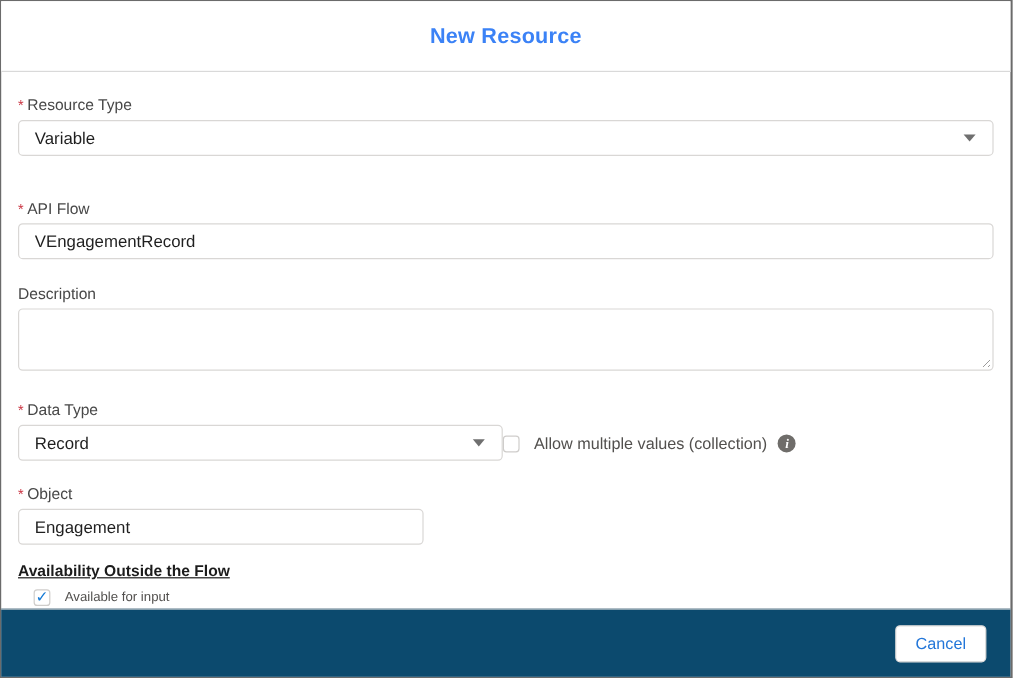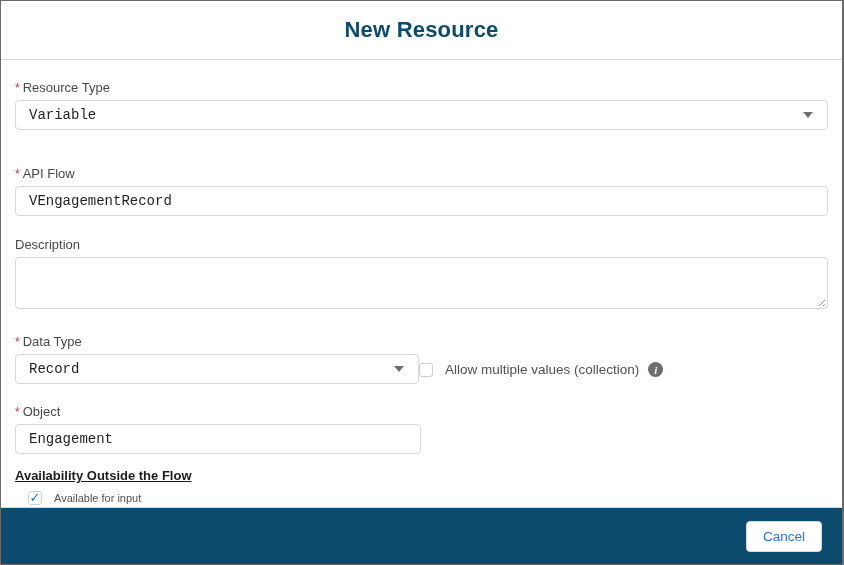--- a/index.html
+++ b/index.html
@@ -15,36 +15,36 @@
     border-right-width: 2px;
     display: flex; flex-direction: column;
   }
   .modal-header {
     flex: none; height: 59px;
     display: flex; align-items: center; justify-content: center;
     border-bottom: 1px solid #d9d9d9;
     background: #ffffff;
   }
   .modal-title {
-    font-size: 22px; color: #0c4a6e; letter-spacing: .2px;
+    font-size: 18px; color: #3b82f6; letter-spacing: .2px;
   }
   .modal-body {
     flex: 1 1 auto; padding: 20px 14px 0 14px; overflow: hidden;
   }
   .field-label {
     display: block; font-size: 13px; color: #484848; margin-bottom: 5px;
   }
   .req {
     color: #ca3341; margin-right: 3px; font-size: 12px;
   }
   .textbox, .combobox, textarea.textbox-area {
     width: 100%; height: 30px;
     border: 1px solid #d9d7d5; border-radius: 4px;
     background: #ffffff;
-    font-family: Liberation Mono, monospace;
+    font-family: Liberation Sans, sans-serif;
     font-size: 14px; color: #1f1f1f;
     padding: 0 13px;
     display: flex; align-items: center;
     outline: none;
   }
   input.textbox { display: block; line-height: 28px; }
   .combobox { position: relative; cursor: pointer; }
   .combo-caret {
     position: absolute; right: 14px; top: 50%; margin-top: -3px;
     width: 0; height: 0;
@@ -85,21 +85,21 @@
   .collection-label { font-size: 13.5px; color: #52504e; margin-left: 12px; }
   .info-icon {
     width: 15px; height: 15px; margin-left: 9px; flex: none;
     border-radius: 50%; background: #6f6d6a;
     color: #ffffff; font-family: "Liberation Serif", serif;
     font-style: italic; font-weight: bold; font-size: 11px;
     display: inline-flex; align-items: center; justify-content: center;
     cursor: pointer;
   }
   .field-object { margin-top: 20px; }
-  .field-object .textbox { width: 406px; }
+  .field-object .textbox { width: 338px; }
   .availability-heading {
     margin-top: 14px; font-size: 13px; font-weight: bold; color: #1c1c1c; text-decoration: underline;
   }
   .availability-option {
     display: flex; align-items: center; margin-top: 8px; margin-left: 13px;
   }
   .availability-option .option-label {
     font-size: 11px; color: #52504e; margin-left: 12px;
   }
   .modal-footer {

